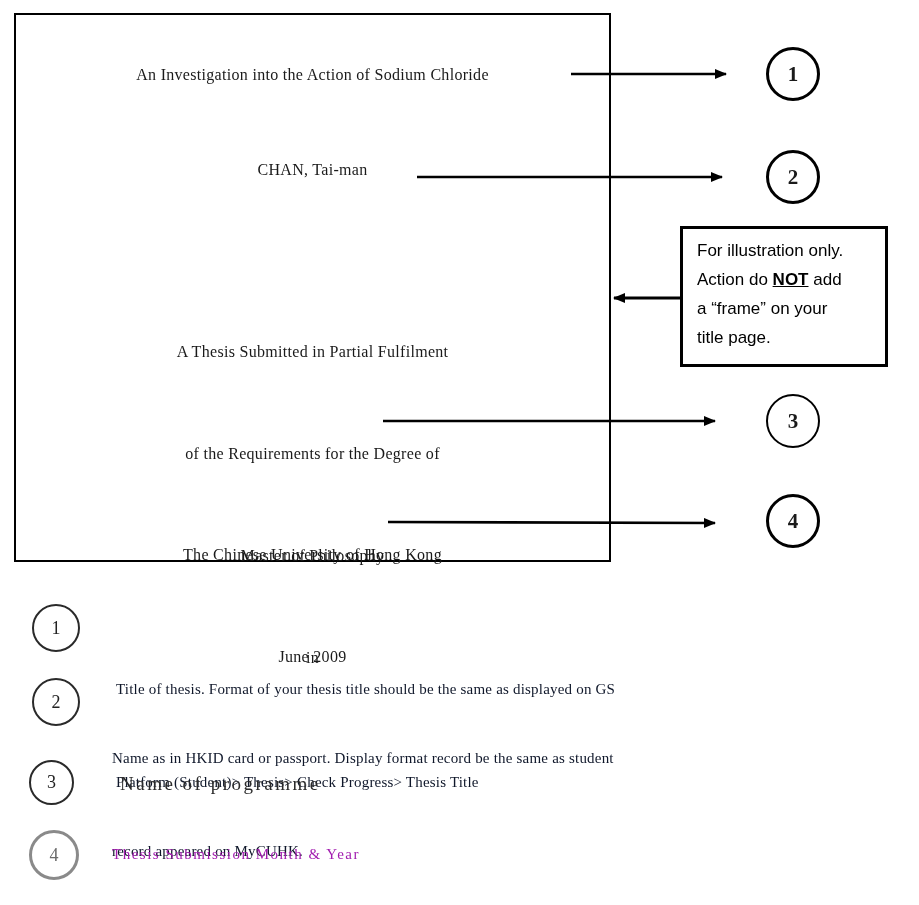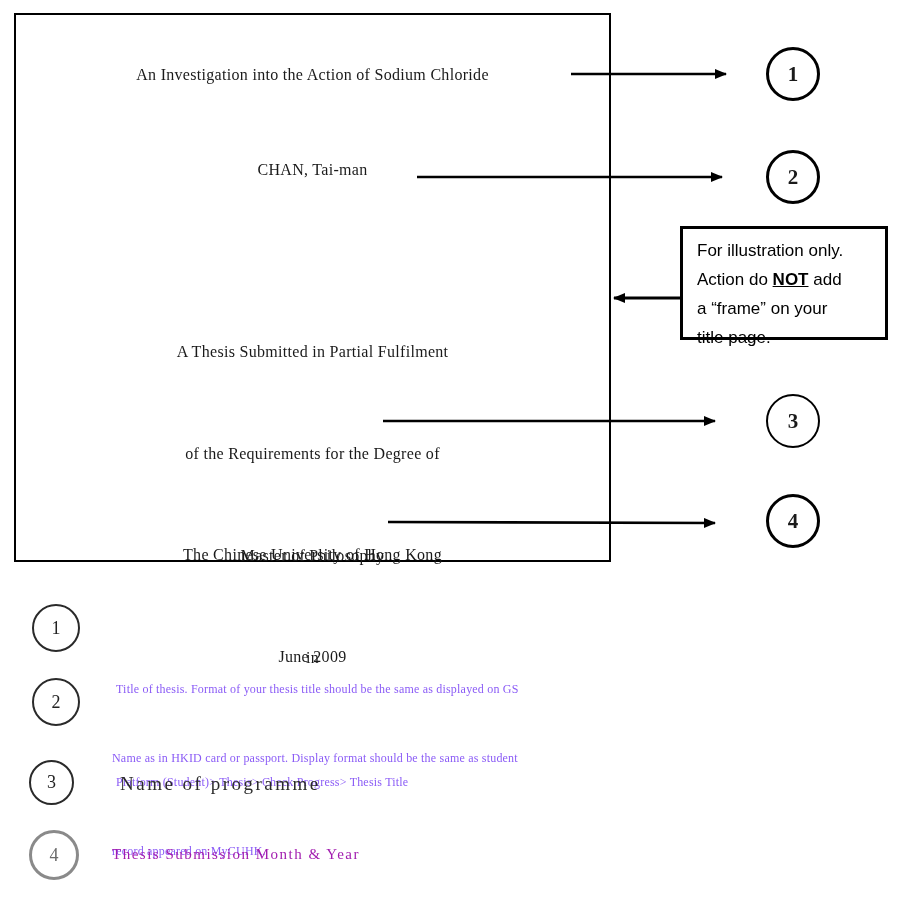--- a/index.html
+++ b/index.html
@@ -27,39 +27,39 @@
     border:3px solid #000;border-radius:50%;background:#fff;
     display:flex;align-items:center;justify-content:center;
     font-size:21px;font-weight:600;color:#1a1a1a;
   }
   .callout-1{top:47px;}
   .callout-2{top:150px;}
   .callout-3{top:394px;border-width:2.5px;}
   .callout-4{top:494px;border-width:3.5px;}
   
   .note-box{
-    position:absolute;left:680px;top:226px;width:208px;height:114px;
+    position:absolute;left:680px;top:226px;width:208px;height:141px;
     box-sizing:border-box;border:3px solid #000;background:#fff;
     font-family:"Liberation Sans", sans-serif;font-size:17px;line-height:29px;
     padding:7px 6px 0 14px;color:#000;
   }
   .note-box .emph{font-weight:bold;text-decoration:underline;}
   
   .legend-circle{
     position:absolute;box-sizing:border-box;border-radius:50%;background:#fff;
     display:flex;align-items:center;justify-content:center;
     border:2px solid #2a2a2a;font-size:18px;color:#222;
   }
   .legend-circle-1{left:32px;top:604px;width:48px;height:48px;}
   .legend-circle-2{left:32px;top:678px;width:48px;height:48px;}
   .legend-circle-3{left:29px;top:760px;width:45px;height:45px;}
   .legend-circle-4{left:29px;top:830px;width:50px;height:50px;border:3.5px solid #8a8a8a;color:#6a6a6a;}
   .legend-text{
-    position:absolute;font-size:12px;letter-spacing:0.2px;line-height:31px;
-    color:#8b5cf6;white-space:pre;
+    position:absolute;font-size:15px;letter-spacing:0.2px;line-height:31px;
+    color:#0f172a;white-space:pre;
   }
   .legend-text-1{left:116px;top:612px;}
   .legend-text-2{left:112px;top:681px;}
   .legend-text-3{left:120px;top:768px;font-size:19px;letter-spacing:2.5px;color:#2b2b2b;}
   .legend-text-4{left:112px;top:839px;font-size:15px;letter-spacing:1.5px;color:#a21caf;}
   
   .arrows{position:absolute;left:0;top:0;width:919px;height:905px;pointer-events:none;}
 </style>
 </head>
 <body>
@@ -112,21 +112,21 @@
   </div>
 <div class="legend-circle legend-circle-4">
     <span>4</span>
   </div>
 
 <div class="legend-text legend-text-1">
   <div>Title of thesis. Format of your thesis title should be the same as displayed on GS</div>
   <div>Platform (Student)&gt; Thesis&gt; Check Progress&gt; Thesis Title</div>
 </div>
 <div class="legend-text legend-text-2">
-  <div>Name as in HKID card or passport. Display format should be the same as student</div>
+  <div>Name as in HKID card or passport. Display format record be the same as student</div>
   <div>record appeared on MyCUHK.</div>
 </div>
 <div class="legend-text legend-text-3">Name of programme</div>
 <div class="legend-text legend-text-4">Thesis Submission Month &amp; Year</div>
 
 <svg class="arrows" viewBox="0 0 919 905" xmlns="http://www.w3.org/2000/svg">
   <defs>
     <marker id="ah" markerUnits="userSpaceOnUse" markerWidth="13" markerHeight="10" refX="11" refY="5" orient="auto">
       <path d="M0,0 L12,5 L0,10 z" fill="#000"></path>
     </marker>

